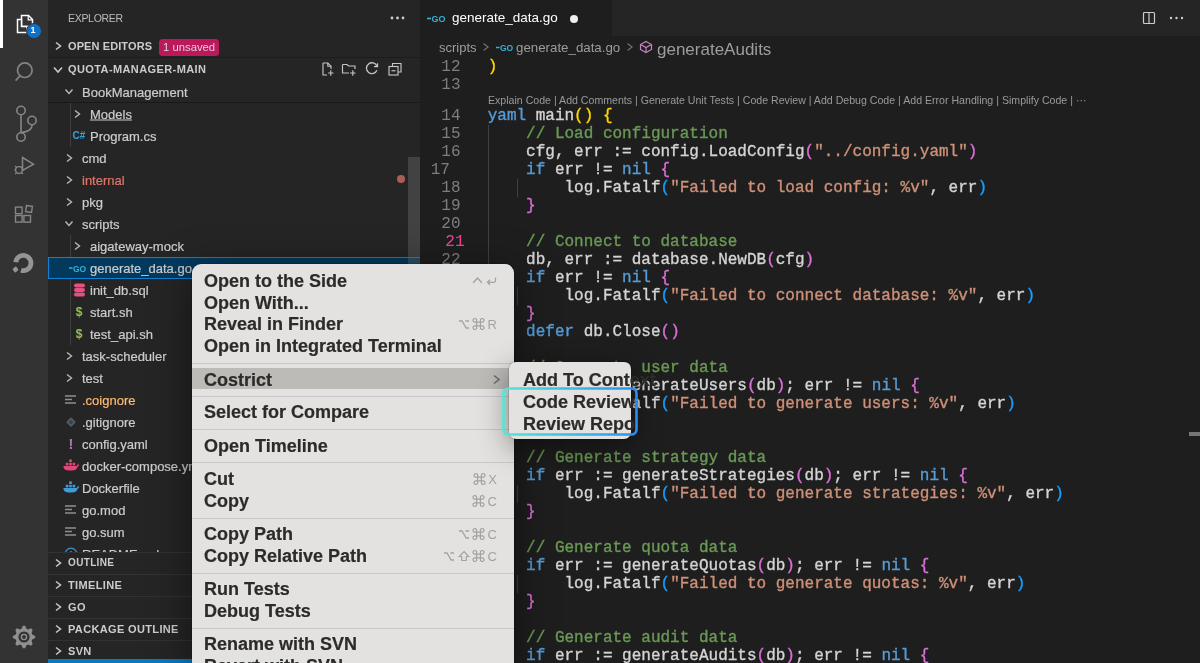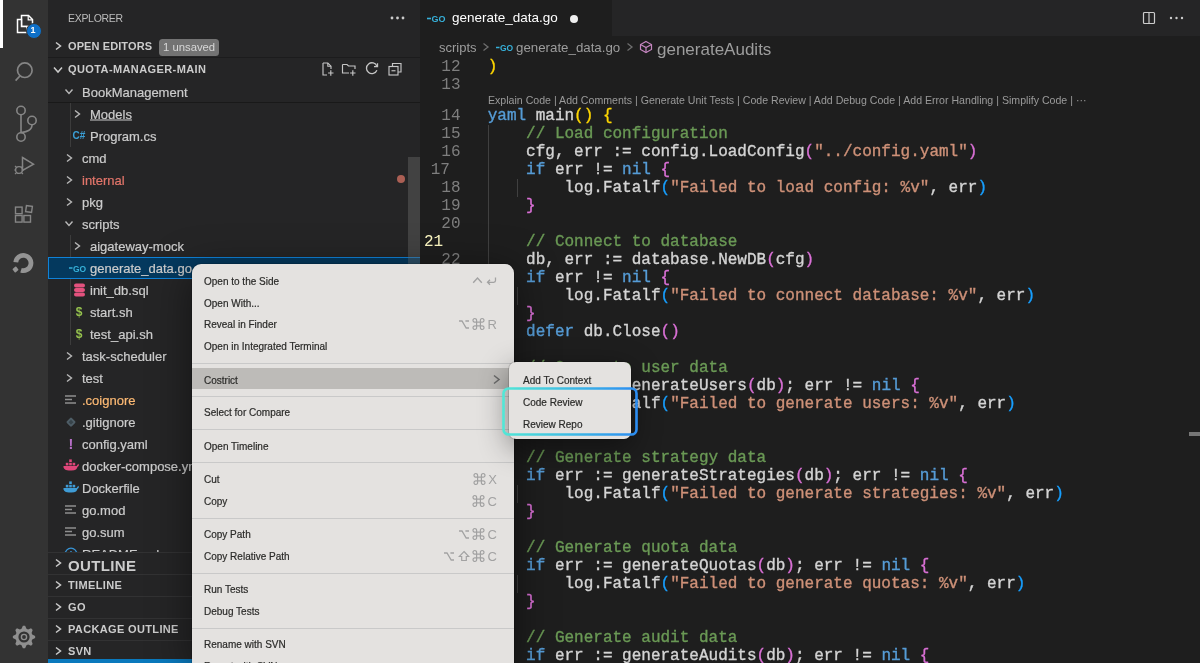--- a/index.html
+++ b/index.html
@@ -4,21 +4,21 @@
 html,body{margin:0;padding:0;background:#1e1e1e;}
 #root{position:relative;width:1200px;height:663px;overflow:hidden;background:#1e1e1e;
   font-family:"Liberation Sans",sans-serif;-webkit-font-smoothing:antialiased;}
 .ab{position:absolute;}
 .mono{font-family:"Liberation Mono",monospace;font-size:16px;line-height:18px;white-space:pre;-webkit-text-stroke:0.35px currentColor;}
 .k{color:#569cd6}.c{color:#6a9955}.s{color:#ce9178}.w{color:#d4d4d4}
 .g{color:#ffd700}.p{color:#da70d6}.b{color:#179fff}
 .row{position:absolute;left:48px;width:372px;height:22px;}
 .lbl{position:absolute;top:50%;transform:translateY(-50%);font-size:13px;color:#cccccc;white-space:nowrap;-webkit-text-stroke:0.2px currentColor;}
 .sect{position:absolute;left:48px;width:372px;height:22px;background:#252526;border-top:1px solid #323233;}
-.mitem{position:absolute;left:204px;font-size:10px;color:#2b2b29;-webkit-text-stroke:0.2px currentColor;white-space:nowrap;transform:translateY(-50%);}
+.mitem{position:absolute;left:204px;font-size:18px;color:#2b2b29;-webkit-text-stroke:0.2px currentColor;white-space:nowrap;transform:translateY(-50%);font-weight:bold;}
 .msc{position:absolute;right:703px;transform:translateY(-50%);font-size:13px;color:#a2a2a2;white-space:nowrap;display:flex;align-items:center;gap:2.5px;}
 .msep{position:absolute;left:191.5px;width:322.5px;height:1px;background:#c9c9c9;}
 </style></head><body>
 <div id="root">
 
 <div class="ab" style="left:420px;top:0;width:780px;height:36px;background:#252526;"></div>
 <div class="ab" style="left:420px;top:0;width:192px;height:36px;background:#1e1e1e;"></div>
 <div class="ab" style="left:420px;top:36px;width:780px;height:22px;background:#1e1e1e;"></div>
 <svg class="ab" style="left:427px;top:11px;" width="22" height="13" viewBox="0 0 22 13" fill="none">
       <line x1="0" y1="7.5" x2="4" y2="7.5" stroke="#36b0d9" stroke-width="1.6"></line>
@@ -67,21 +67,21 @@
 <div class="ab mono" style="left:487.7px;top:125px;"><span class="c">    // Load configuration</span></div>
 <div class="ab mono" style="left:420px;top:143px;width:40.5px;text-align:right;color:#7e7e7e;-webkit-text-stroke:0;">16</div>
 <div class="ab mono" style="left:487.7px;top:143px;"><span class="w">    cfg, err := config.LoadConfig</span><span class="p">(</span><span class="s">"../config.yaml"</span><span class="p">)</span></div>
 <div class="ab mono" style="left:420px;top:161px;width:40.5px;text-align:center;color:#7e7e7e;-webkit-text-stroke:0;">17</div>
 <div class="ab mono" style="left:487.7px;top:161px;"><span class="k">    if</span><span class="w"> err != </span><span class="k">nil</span><span class="w"> </span><span class="p">{</span></div>
 <div class="ab mono" style="left:420px;top:179px;width:40.5px;text-align:right;color:#7e7e7e;-webkit-text-stroke:0;">18</div>
 <div class="ab mono" style="left:487.7px;top:179px;"><span class="w">        log.Fatalf</span><span class="b">(</span><span class="s">"Failed to load config: %v"</span><span class="w">, err</span><span class="b">)</span></div>
 <div class="ab mono" style="left:420px;top:197px;width:40.5px;text-align:right;color:#7e7e7e;-webkit-text-stroke:0;">19</div>
 <div class="ab mono" style="left:487.7px;top:197px;"><span class="p">    }</span></div>
 <div class="ab mono" style="left:420px;top:215px;width:40.5px;text-align:right;color:#7e7e7e;-webkit-text-stroke:0;">20</div>
-<div class="ab mono" style="left:424px;top:233px;width:40.5px;color:#fef9c3;-webkit-text-stroke:0;">21</div>
+<div class="ab mono" style="left:424px;top:233px;width:40.5px;text-align:right;color:#ec4899;-webkit-text-stroke:0;">21</div>
 <div class="ab mono" style="left:487.7px;top:233px;"><span class="c">    // Connect to database</span></div>
 <div class="ab mono" style="left:420px;top:251px;width:40.5px;text-align:right;color:#7e7e7e;-webkit-text-stroke:0;">22</div>
 <div class="ab mono" style="left:487.7px;top:251px;"><span class="w">    db, err := database.NewDB</span><span class="p">(</span><span class="w">cfg</span><span class="p">)</span></div>
 <div class="ab mono" style="left:420px;top:269px;width:40.5px;text-align:right;color:#7e7e7e;-webkit-text-stroke:0;">23</div>
 <div class="ab mono" style="left:487.7px;top:269px;"><span class="k">    if</span><span class="w"> err != </span><span class="k">nil</span><span class="w"> </span><span class="p">{</span></div>
 <div class="ab mono" style="left:420px;top:287px;width:40.5px;text-align:right;color:#7e7e7e;-webkit-text-stroke:0;">24</div>
 <div class="ab mono" style="left:487.7px;top:287px;"><span class="w">        log.Fatalf</span><span class="b">(</span><span class="s">"Failed to connect database: %v"</span><span class="w">, err</span><span class="b">)</span></div>
 <div class="ab mono" style="left:420px;top:305px;width:40.5px;text-align:right;color:#7e7e7e;-webkit-text-stroke:0;">25</div>
 <div class="ab mono" style="left:487.7px;top:305px;"><span class="p">    }</span></div>
 <div class="ab mono" style="left:420px;top:323px;width:40.5px;text-align:right;color:#7e7e7e;-webkit-text-stroke:0;">26</div>
@@ -162,21 +162,21 @@
 <div class="ab" style="left:68px;top:12px;font-size:10.5px;color:#bbbbbb;letter-spacing:-.3px;">EXPLORER</div>
 <svg class="ab" style="left:390px;top:14px;" width="16" height="8" viewBox="0 0 16 8" fill="none">
       <circle cx="2" cy="4" r="1.4" fill="#cccccc"></circle>
       <circle cx="7.5" cy="4" r="1.4" fill="#cccccc"></circle>
       <circle cx="13" cy="4" r="1.4" fill="#cccccc"></circle>
     </svg>
 <svg class="ab" style="left:53px;top:41px;" width="10" height="10" viewBox="0 0 10 10" fill="none">
       <path d="M3 1.5 L7.5 5 L3 8.5" stroke="#cccccc" stroke-width="1.5"></path>
     </svg>
 <div class="ab" style="left:68px;top:40px;font-size:11px;font-weight:bold;color:#cccccc;letter-spacing:.1px;">OPEN EDITORS</div>
-<div class="ab" style="left:159px;top:38.5px;height:17px;padding:0 4px;border-radius:3.5px;background:#737373;font-size:11.3px;line-height:17px;color:#d7d7d7;">1 unsaved</div>
+<div class="ab" style="left:159px;top:38.5px;height:17px;padding:0 4px;border-radius:3.5px;background:#be185d;font-size:11.3px;line-height:17px;color:#d7d7d7;">1 unsaved</div>
 <div class="ab" style="left:48px;top:57px;width:372px;height:1px;background:#1c1c1d;"></div>
 <svg class="ab" style="left:52px;top:64px;" width="12" height="12" viewBox="0 0 12 12" fill="none">
       <path d="M2 3.5 L6 8 L10 3.5" stroke="#cccccc" stroke-width="1.5"></path>
     </svg>
 <div class="ab" style="left:68px;top:63px;font-size:11px;font-weight:bold;color:#cccccc;letter-spacing:.4px;">QUOTA-MANAGER-MAIN</div>
 <svg class="ab" style="left:319px;top:61px;" width="16" height="16" viewBox="0 0 16 16" fill="none">
       <path d="M4 2 H8.8 L12 5.2 V8 M4 2 V14 H8" stroke="#c5c5c5" stroke-width="1.15"></path>
       <path d="M8.8 2 V5.2 H12" stroke="#c5c5c5" stroke-width="1.05"></path>
       <path d="M11.8 9.3 V14.7 M9.1 12 H14.5" stroke="#c5c5c5" stroke-width="1.15"></path>
     </svg>
@@ -336,21 +336,21 @@
     </svg>
 <div class="row" style="top:543px;">
       <span class="lbl" style="left:34px;color:#cccccc;">README.md</span>
     </div>
 <div class="ab" style="left:396.5px;top:174.5px;width:8px;height:8px;border-radius:50%;background:#ab5f54;"></div>
 <div class="ab" style="left:408px;top:157px;width:12px;height:114px;background:rgba(121,121,121,0.35);"></div>
 <div class="sect" style="top:552px;"></div>
 <svg class="ab" style="left:53px;top:558px;" width="10" height="10" viewBox="0 0 10 10" fill="none">
       <path d="M3 1.5 L7.5 5 L3 8.5" stroke="#cccccc" stroke-width="1.5"></path>
     </svg>
-<div class="ab" style="left:68px;top:557px;font-size:15px;font-weight:bold;color:#cccccc;letter-spacing:.35px;">OUTLINE</div>
+<div class="ab" style="left:68px;top:557px;font-size:10px;font-weight:bold;color:#cccccc;letter-spacing:.35px;">OUTLINE</div>
 <div class="sect" style="top:574px;"></div>
 <svg class="ab" style="left:53px;top:580px;" width="10" height="10" viewBox="0 0 10 10" fill="none">
       <path d="M3 1.5 L7.5 5 L3 8.5" stroke="#cccccc" stroke-width="1.5"></path>
     </svg>
 <div class="ab" style="left:68px;top:579px;font-size:11px;font-weight:bold;color:#cccccc;letter-spacing:.35px;">TIMELINE</div>
 <div class="sect" style="top:596px;"></div>
 <svg class="ab" style="left:53px;top:602px;" width="10" height="10" viewBox="0 0 10 10" fill="none">
       <path d="M3 1.5 L7.5 5 L3 8.5" stroke="#cccccc" stroke-width="1.5"></path>
     </svg>
 <div class="ab" style="left:68px;top:601px;font-size:11px;font-weight:bold;color:#cccccc;letter-spacing:.35px;">GO</div>

